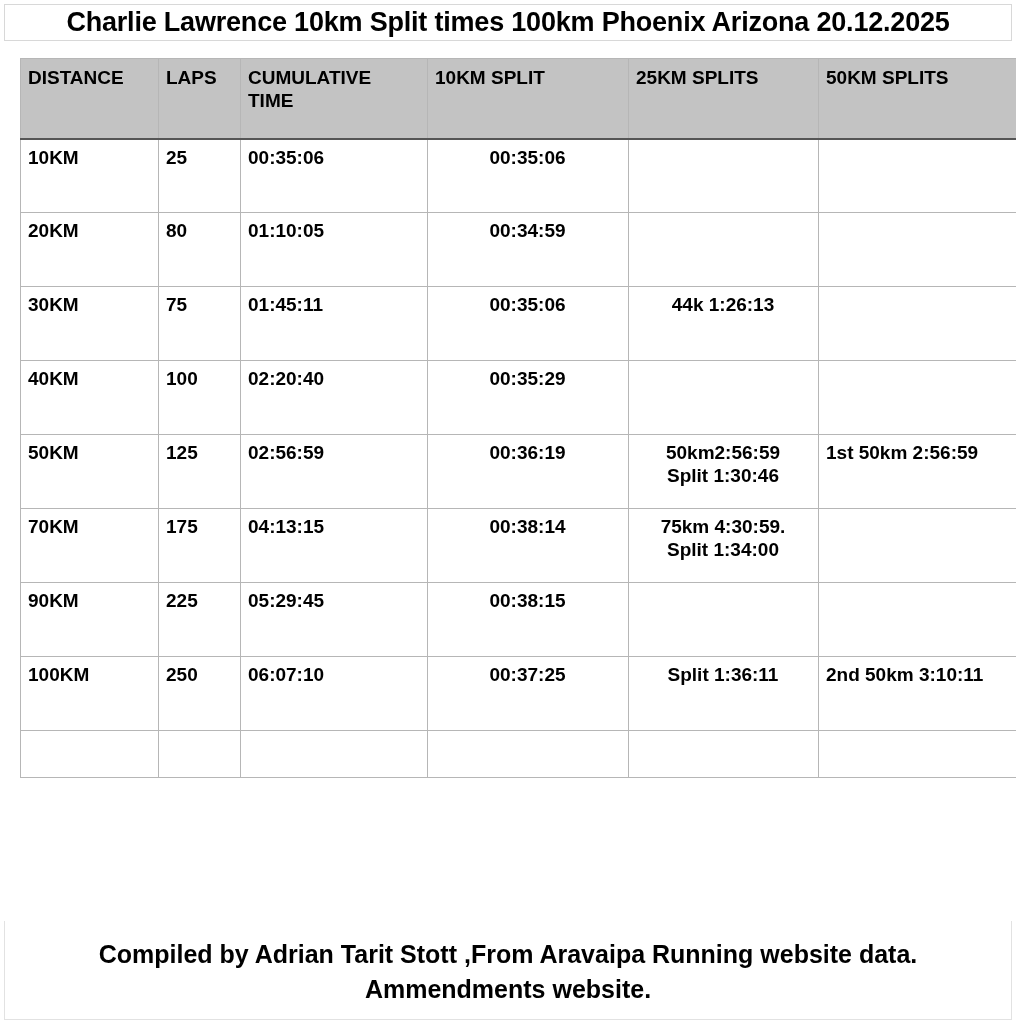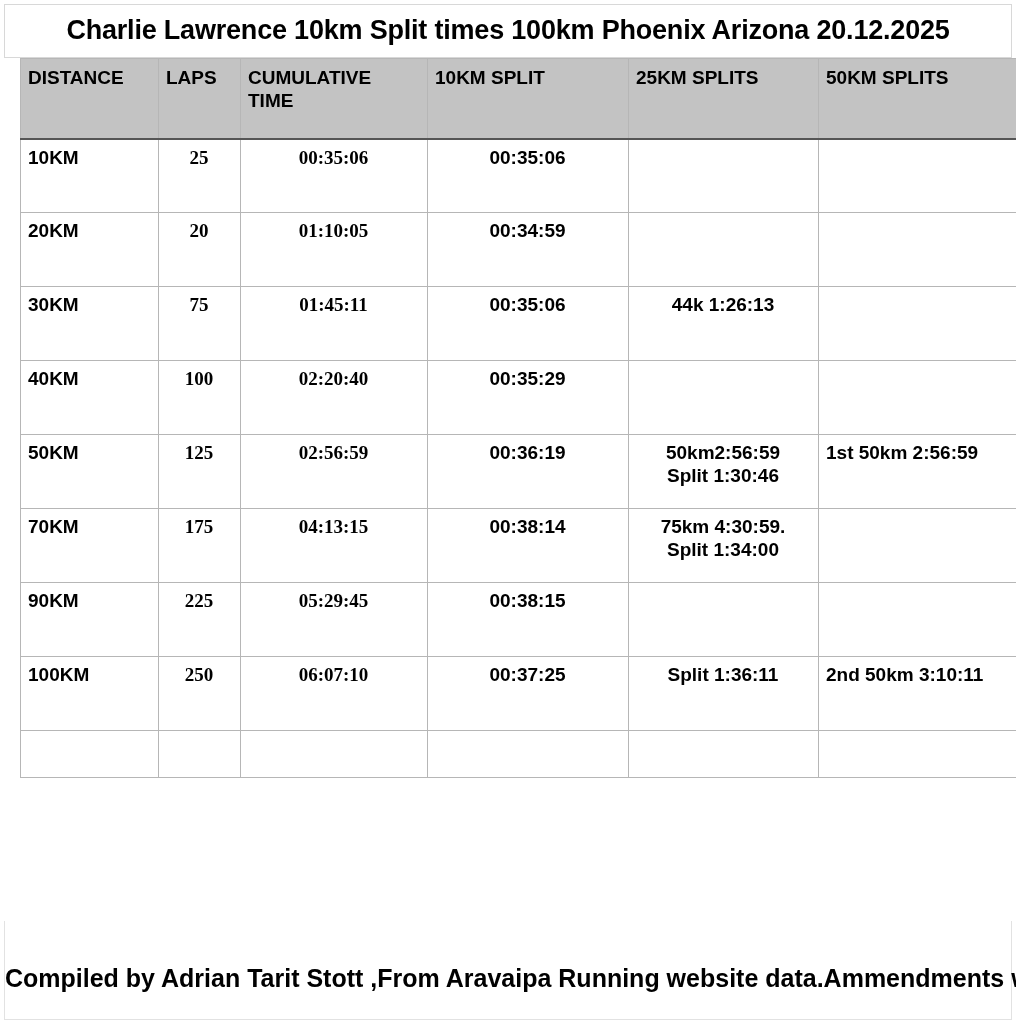--- a/index.html
+++ b/index.html
@@ -19,21 +19,21 @@
     background: #ffffff;
     overflow: hidden;
   }
 
   
   .title-box {
     position: absolute;
     left: 4px;
     top: 4px;
     width: 1008px;
-    height: 54px;
+    height: 37px;
     border: 1px solid #d8d8d8;
     background: #ffffff;
     display: flex;
     align-items: center;
     justify-content: center;
   }
   .title-text {
     font-size: 27px;
     font-weight: bold;
     color: #000000;
@@ -83,35 +83,35 @@
 
   
   table.splits tbody td {
     height: 74px;
     padding: 6px 8px 0 7px;
     background: #ffffff;
   }
   table.splits tbody tr.spacer td { height: 47px; }
 
   td.al { text-align: left;   padding-left: 7px; }
-  td.ar { text-align: center;  padding-right: 10px; font-family: Liberation Serif, serif; }
+  td.ar { text-align: left;  padding-right: 10px; }
   td.ac { text-align: center; }
 
   
   .footer {
     position: absolute;
     left: 4px;
     top: 921px;
     width: 1008px;
     height: 99px;
     border: 1px solid #e2e2e2;
     border-top: none;
     background: #ffffff;
     display: flex;
-    flex-direction: row;
+    flex-direction: column;
     align-items: center;
     justify-content: flex-start;
     padding-top: 16px;
   }
   .footer-line {
     font-size: 25px;
     font-weight: bold;
     color: #000000;
     white-space: nowrap;
     line-height: 1.38;
@@ -153,21 +153,21 @@
           <td class="ar">00:35:06</td>
           <td class="ac">00:35:06</td>
           <td class="ac">
             <div></div>
             <div></div>
           </td>
           <td class="al"></td>
         </tr>
         <tr>
           <td class="al">20KM</td>
-          <td class="ar">20</td>
+          <td class="ar">80</td>
           <td class="ar">01:10:05</td>
           <td class="ac">00:34:59</td>
           <td class="ac">
             <div></div>
             <div></div>
           </td>
           <td class="al"></td>
         </tr>
         <tr>
           <td class="al">30KM</td>

